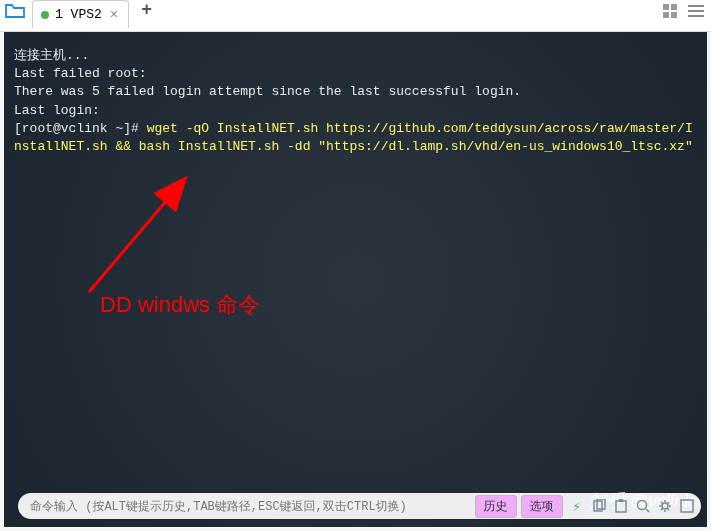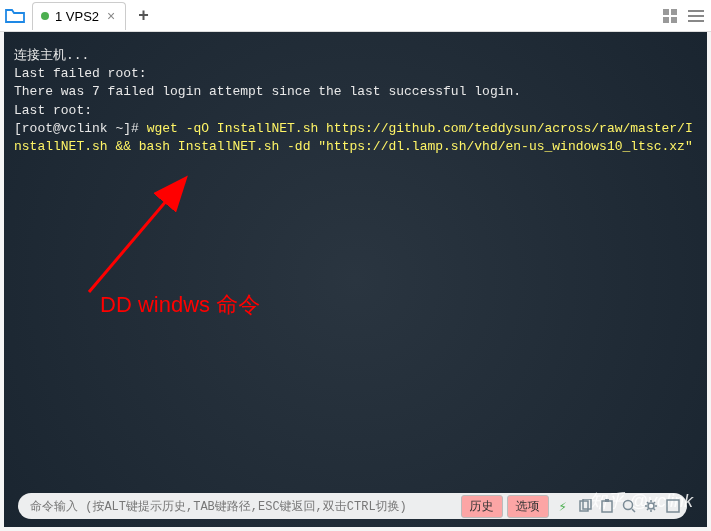--- a/index.html
+++ b/index.html
@@ -1,32 +1,32 @@
 <!DOCTYPE html>
 <html><head>
   <meta charset="utf-8">
   <style>
     * { margin: 0; padding: 0; box-sizing: border-box; }
     body { width: 711px; height: 531px; font-family: sans-serif; background: #f5f5f5; overflow: hidden; position: relative; }
-    .tab-bar { height: 32px; background: #fff; border-bottom: 1px solid #ddd; display: flex; align-items: center; padding: 0 4px; }
+    .tab-bar { height: 32px; background: #fff; border-bottom: 1px solid #ddd; display: flex; padding: 0 4px; font-family: Liberation Mono, monospace; }
     .folder-icon { width: 22px; height: 22px; display: flex; align-items: center; justify-content: center; color: #1e88e5; margin-right: 6px; cursor: pointer; }
     .tab { display: flex; align-items: center; height: 28px; padding: 0 10px 0 8px; border: 1px solid #ccc; border-bottom: none; border-radius: 4px 4px 0 0; background: #fff; margin-right: 4px; font-size: 13px; cursor: pointer; }
     .tab-dot { width: 8px; height: 8px; border-radius: 50%; background: #4caf50; margin-right: 6px; }
     .tab-close { margin-left: 8px; color: #888; font-size: 14px; cursor: pointer; }
     .add-tab { font-size: 18px; font-weight: bold; color: #555; padding: 0 8px; cursor: pointer; }
     .spacer { flex: 1; }
     .view-btn { width: 22px; height: 22px; display: flex; align-items: center; justify-content: center; color: #888; margin-left: 4px; cursor: pointer; }
     .terminal { position: absolute; top: 32px; left: 4px; right: 4px; bottom: 4px; background: #1a2530; background-image: radial-gradient(circle at 50% 50%, #2a3540 0%, #1a2530 100%); font-family: "Courier New", monospace; font-size: 13px; color: #e8e8e8; padding: 15px 10px; overflow: hidden; }
     .terminal .line { white-space: pre-wrap; word-break: break-all; line-height: 1.4; }
     .highlight { color: #fff566; }
     .annotation { position: absolute; left: 96px; top: 258px; color: #ff0000; font-size: 22px; font-family: sans-serif; }
     .arrow-svg { position: absolute; left: 70px; top: 140px; pointer-events: none; }
-    .bottom-bar { position: absolute; left: 14px; right: 20px; bottom: 8px; height: 26px; background: rgba(255,255,255,0.92); border-radius: 13px; display: flex; align-items: center; padding: 0 4px 0 12px; font-size: 12px; color: #555; }
+    .bottom-bar { position: absolute; left: 14px; right: 6px; bottom: 8px; height: 26px; background: rgba(255,255,255,0.92); border-radius: 13px; display: flex; align-items: center; padding: 0 4px 0 12px; font-size: 12px; color: #555; }
     .cmd-input-hint { flex: 1; color: #777; }
-    .pill-btn { background: #fca5a5; border: 1px solid #bbb; border-radius: 3px; padding: 2px 8px; font-size: 12px; margin-left: 4px; cursor: pointer; color: #333; }
+    .pill-btn { background: #f0abfc; border: 1px solid #bbb; border-radius: 3px; padding: 2px 8px; font-size: 12px; margin-left: 4px; cursor: pointer; color: #333; }
     .bolt { color: #4caf50; font-size: 14px; margin: 0 6px 0 10px; }
     .tool-icon { width: 20px; height: 20px; display: flex; align-items: center; justify-content: center; color: #7a8a95; margin-left: 2px; cursor: pointer; }
     .watermark { position: absolute; right: 14px; bottom: 14px; color: rgba(255,255,255,0.85); font-size: 18px; font-style: italic; font-family: sans-serif; }
   </style>
 </head>
 <body>
 
 <div class="tab-bar">
   <div class="folder-icon">
     <svg width="20" height="16" viewBox="0 0 20 16">
@@ -53,22 +53,22 @@
         <rect x="0" y="0" width="16" height="2" fill="#888"></rect>
         <rect x="0" y="5" width="16" height="2" fill="#888"></rect>
         <rect x="0" y="10" width="16" height="2" fill="#888"></rect>
       </svg>
   </div>
 </div>
 
 <div class="terminal">
   <div class="line">连接主机...</div>
   <div class="line">Last failed root:</div>
-  <div class="line">There was 7 failed login attempt since the last successful login.</div>
-  <div class="line">Last root:</div>
+  <div class="line">There was 5 failed login attempt since the last successful login.</div>
+  <div class="line">Last login:</div>
   <div class="line"><span>[root@vclink ~]# </span><span class="highlight">wget -qO InstallNET.sh https://github.com/teddysun/across/raw/master/InstallNET.sh &amp;&amp; bash InstallNET.sh -dd "https://dl.lamp.sh/vhd/en-us_windows10_ltsc.xz"</span></div>
 
   <svg class="arrow-svg" width="130" height="130">
     <defs>
         <marker id="ah" markerWidth="12" markerHeight="10" refX="10" refY="5" orient="auto">
           <polygon points="0 0, 12 5, 0 10" fill="#ff0000"></polygon>
         </marker>
       </defs>
     <line x1="15" y1="120" x2="110" y2="8" stroke="#ff0000" stroke-width="3" marker-end="url(#ah)"></line>
   </svg>

